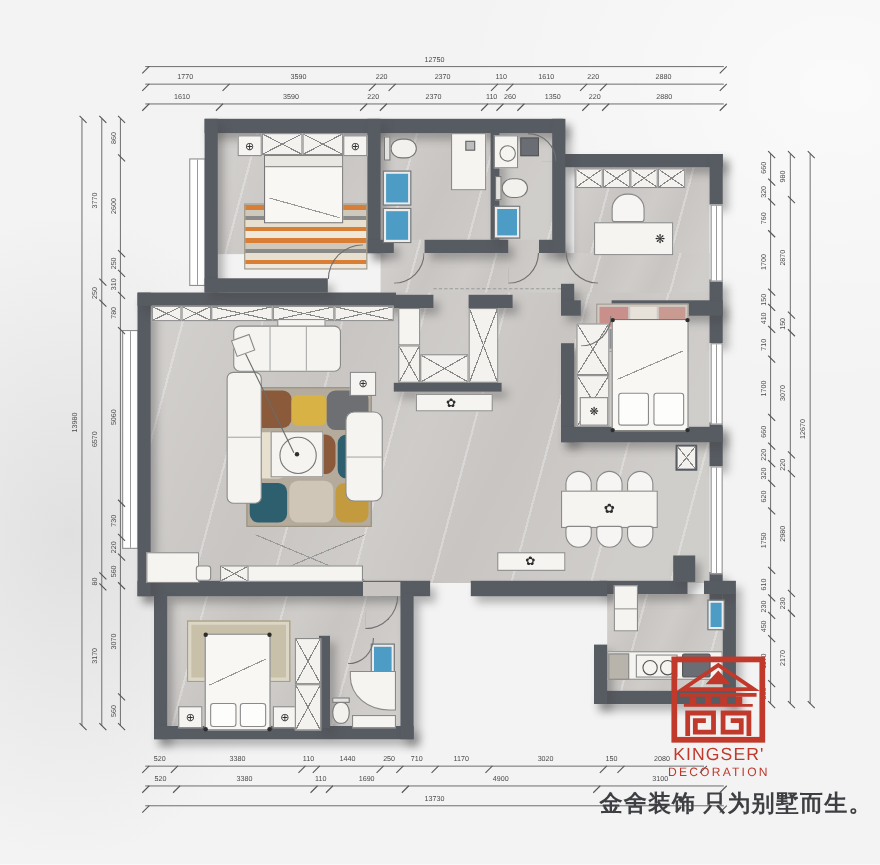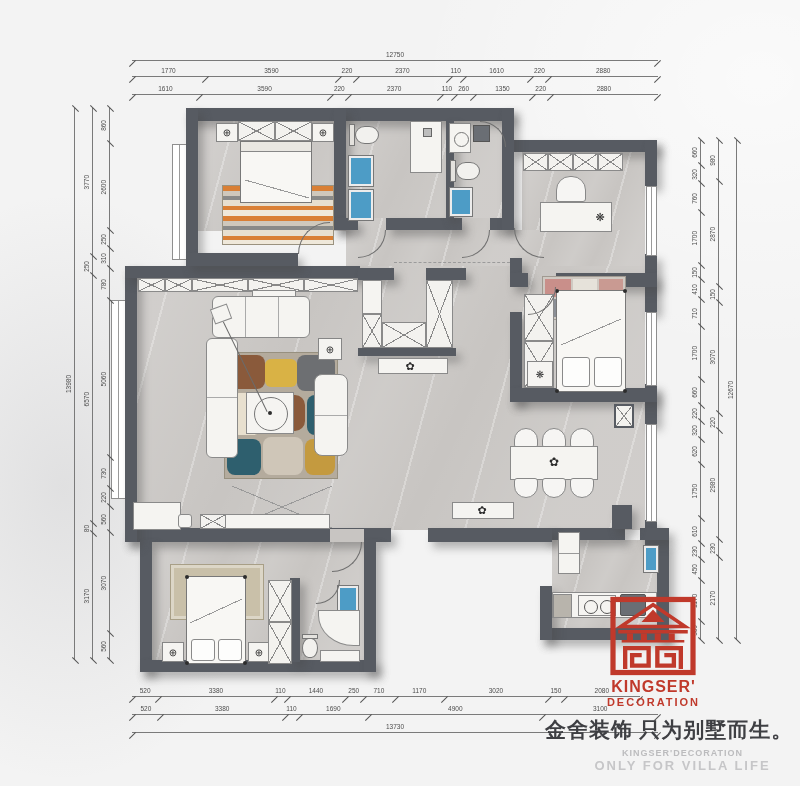--- a/index.html
+++ b/index.html
@@ -44,21 +44,21 @@
   .dim-h .dim-seg span{font-size:6.5px;line-height:1;margin-bottom:2px;white-space:nowrap;color:#4c4c4c;}
   .dim-h .dim-seg::before{content:"";position:absolute;left:-4px;bottom:-4px;width:9px;height:1px;background:#555;transform:rotate(-45deg);}
   .dim-h::after{content:"";position:absolute;right:-4px;bottom:-4px;width:9px;height:1px;background:#555;transform:rotate(-45deg);}
   .dim-v{position:absolute;display:flex;flex-direction:column;width:12px;border-right:1px solid #7a7a7a;}
   .dim-v .dim-seg{position:relative;display:flex;align-items:center;justify-content:center;min-height:0;}
   .dim-v .dim-seg span{writing-mode:vertical-rl;transform:rotate(180deg);font-size:6.5px;white-space:nowrap;color:#4c4c4c;}
   .dim-v .dim-seg::before{content:"";position:absolute;right:-6px;top:-.5px;width:9px;height:1px;background:#555;transform:rotate(45deg);}
   .dim-v::after{content:"";position:absolute;right:-6px;bottom:-.5px;width:9px;height:1px;background:#555;transform:rotate(45deg);}
   
   .brand{position:absolute;text-align:center;}
-  .brand-k{font-weight:bold;letter-spacing:1px;}
+  .brand-k{font-weight:normal;letter-spacing:1px;}
   .slogan{position:absolute;font-weight:bold;font-family:Liberation Serif, serif;}
 </style>
 </head>
 <body>
 
 <div id="canvas">
 
   <div class="floor" style="left:198px;top:121px;width:314px;height:110px;"></div>
   <div class="floor" style="left:346px;top:218px;width:166px;height:55px;"></div>
   <div class="floor" style="left:522px;top:152px;width:123px;height:121px;"></div>
@@ -562,18 +562,14 @@
       </g>
       <path d="M18 84 V60 H45 V80 H26 V68 H37" stroke-width="5"></path>
       <path d="M82 84 V60 H55 V80 H74 V68 H63" stroke-width="5"></path>
     </g>
   </svg>
   <div class="brand" style="left:596px;top:678px;width:115px;color:#c0392b;">
     <div class="brand-k" style="font-size:16px;">KINGSER'</div>
     <div class="brand-k" style="font-size:11px;letter-spacing:2px;">DECORATION</div>
   </div>
   <div class="slogan" style="left:545px;top:716px;font-size:21px;color:#3e3f43;letter-spacing:1px;">金舍装饰 只为别墅而生。</div>
-  <div class="brand" style="left:580px;top:748px;width:205px;color:#bcbcbe;">
-    <div style="font-size:9px;font-weight:bold;letter-spacing:1px;">KINGSER'DECORATION</div>
-    <div style="font-size:13px;font-weight:bold;letter-spacing:2px;color:#c6c6c8;">ONLY FOR VILLA LIFE</div>
-  </div>
 
 </div>
 
 </body></html>

